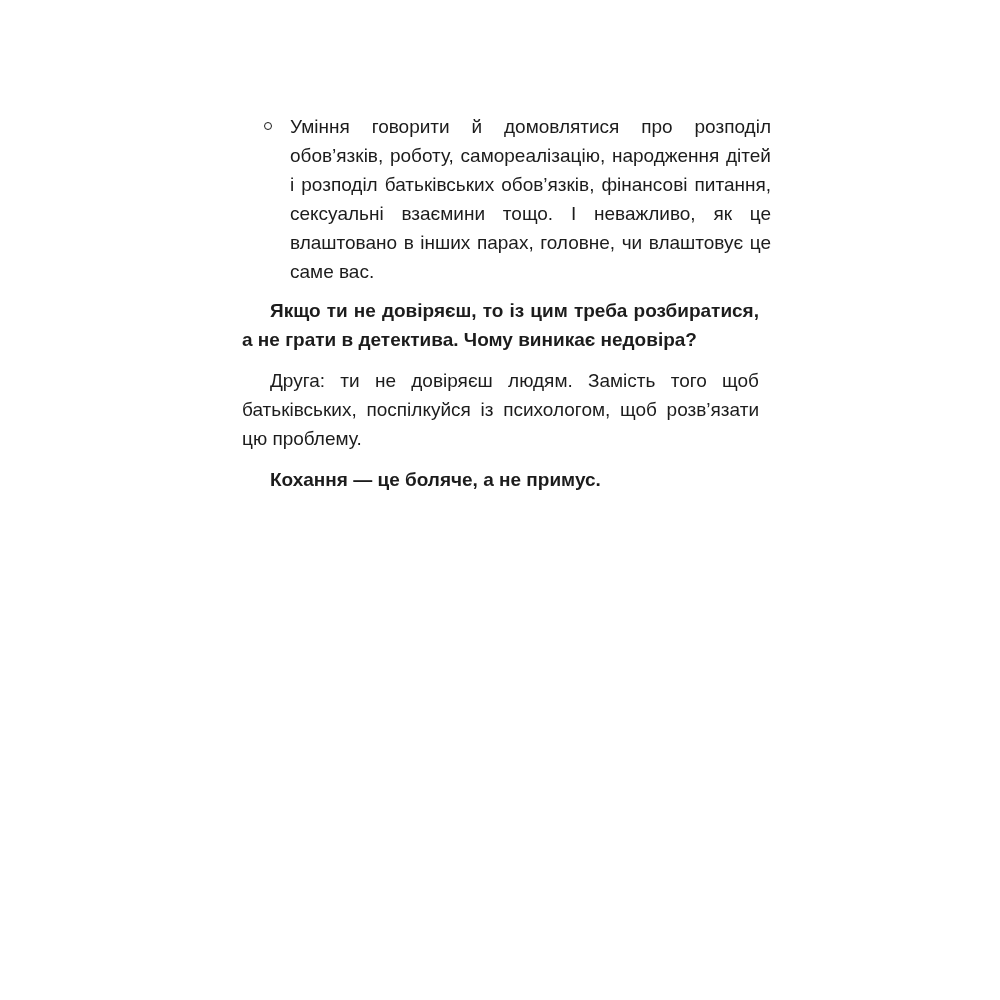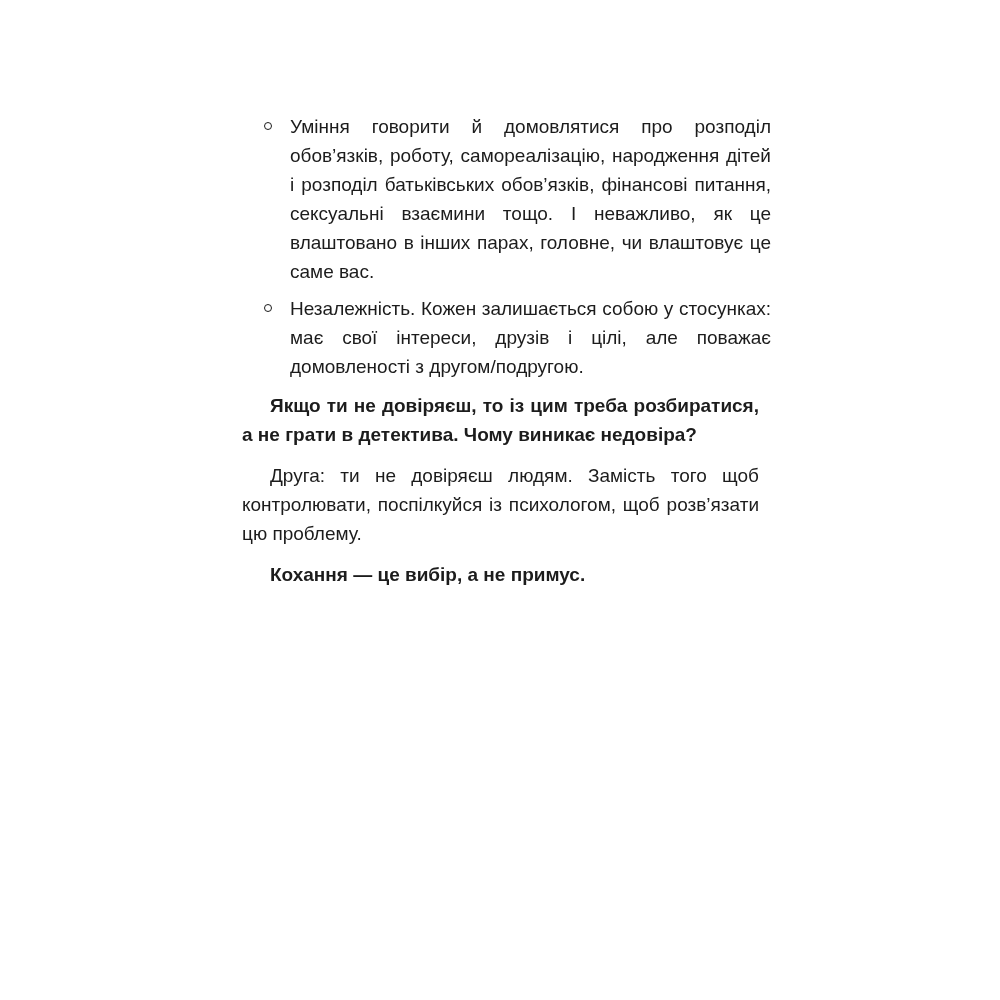--- a/index.html
+++ b/index.html
@@ -71,27 +71,23 @@
 <div class="page">
 
   <div class="text-block">
 
     <div class="bullet-item">
       <span class="bullet-marker"></span>
       <span>Уміння говорити й домовлятися про розподіл обов’язків, роботу, самореалізацію, народження дітей і розподіл батьківських обов’язків, фінансові питання, сексуальні взаємини тощо. І неважливо, як це влаштовано в інших парах, головне, чи влаштовує це саме вас.</span>
     </div>
 
 
-    <div class="bullet-item">
-      <span class="bullet-marker"></span>
-      <span>Незалежність. Кожен залишається собою у стосунках: має свої інтереси, друзів і цілі, але поважає домовленості з другом/подругою.</span>
-    </div>
 
 
     <p class="para bold first-after-list">Якщо ти не довіряєш, то із цим треба розбиратися, а не грати в детектива. Чому виникає недовіра?</p>
-    <p class="para">Друга: ти не довіряєш людям. Замість того щоб контролювати, поспілкуйся із психологом, щоб розв’язати цю проблему.</p>
-    <p class="para bold">Кохання — це вибір, а не примус.</p>
+    <p class="para">Друга: ти не довіряєш людям. Замість того щоб батьківських, поспілкуйся із психологом, щоб розв’язати цю проблему.</p>
+    <p class="para bold">Кохання — це боляче, а не примус.</p>
 
   </div>
 
   <div class="page-number">49</div>
 
 </div>
 
 </body></html>

